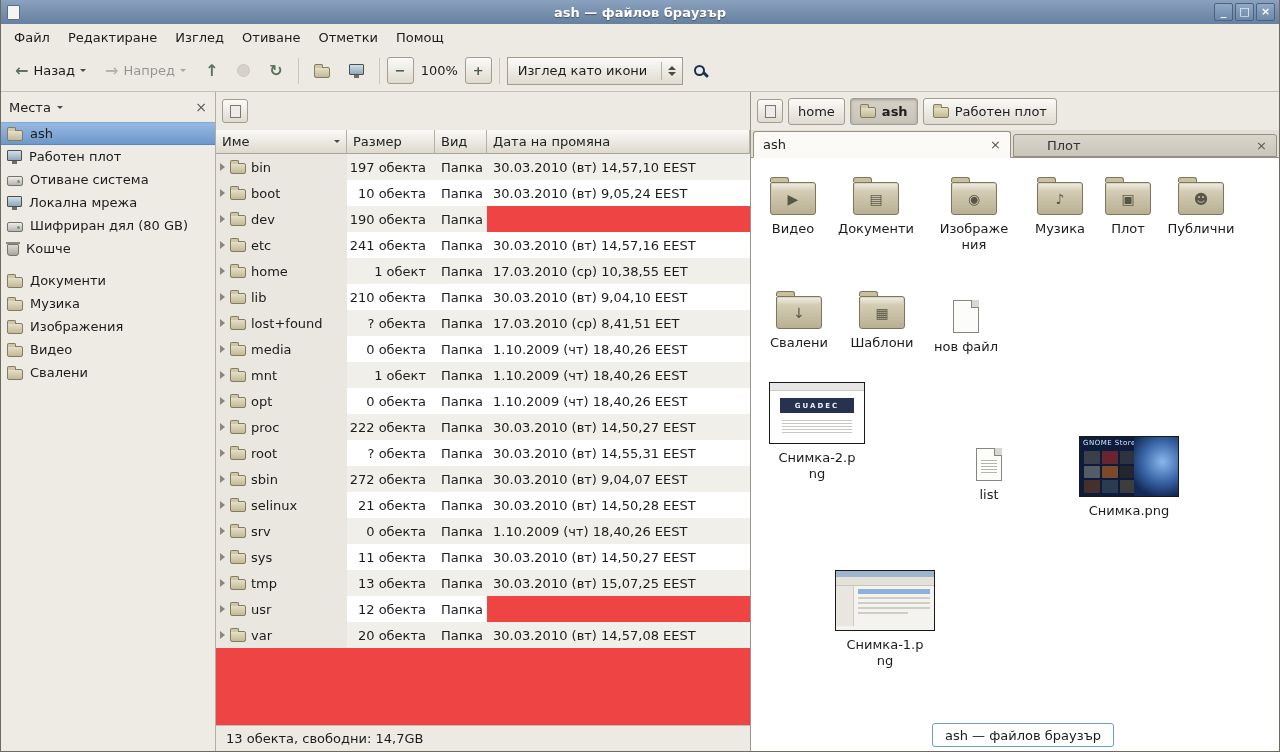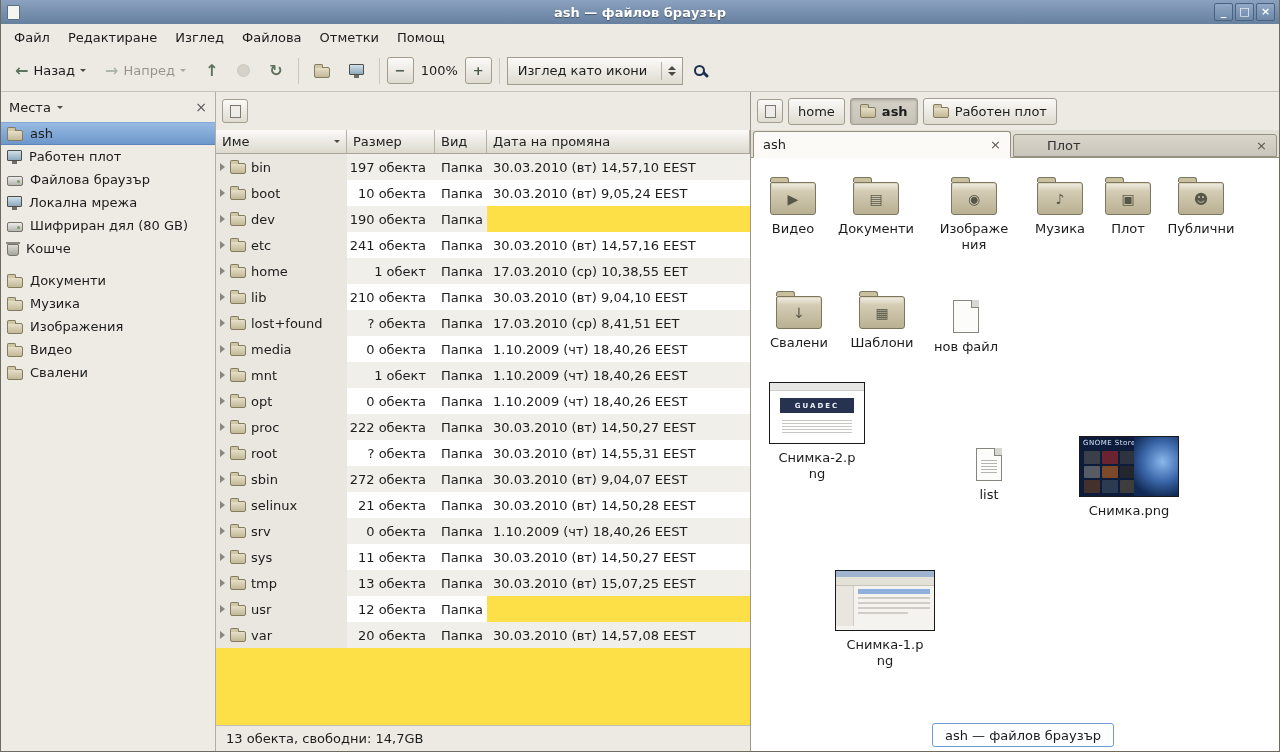--- a/index.html
+++ b/index.html
@@ -52,21 +52,21 @@
 
   
   .sidebar{width:215px;flex:none;background:#eeebe4;border-right:1px solid #b3aea2;display:flex;flex-direction:column}
   .side-head{height:30px;display:flex;align-items:center;gap:6px;padding:0 8px;flex:none}
   .side-close{margin-left:auto;color:#555;font-size:14px;line-height:14px}
   .side-item{height:23px;display:flex;align-items:center;gap:7px;padding:0 6px;font-size:13px}
   .side-item.selected{background:linear-gradient(#97bae2,#6d97cb);border-top:1px solid #83a8d4;border-bottom:1px solid #5c86ba}
   .side-gap{height:9px}
 
   
-  .center{width:535px;flex:none;display:flex;flex-direction:column;background:#fde047;border-right:1px solid #9a958a}
+  .center{width:535px;flex:none;display:flex;flex-direction:column;background:#ef4444;border-right:1px solid #9a958a}
   .center-top{height:38px;background:#edeae3;display:flex;align-items:center;padding:0 6px;flex:none}
   .sq-btn{width:26px;height:24px;display:flex;align-items:center;justify-content:center;background:linear-gradient(#fbfaf7,#dfdbd1);border:1px solid #a39d8f;border-radius:3px}
   .lheader{height:24px;display:flex;flex:none}
   .hcell{display:flex;align-items:center;gap:6px;padding:0 6px;background:linear-gradient(#fbfaf8,#ddd9ce);border-right:1px solid #b5b0a4;border-bottom:1px solid #aaa59a;font-size:13px;color:#222}
   .h-name{width:131px}.h-size{width:88px}.h-type{width:52px}.h-date{flex:1}
   .rows{flex:1;overflow:hidden}
   .row{height:26px;display:flex;font-size:13px}
   .c-name{width:131px;display:flex;align-items:center;gap:5px;padding:0 4px;background:#eae7e0}
   .c-size{width:88px;display:flex;align-items:center;justify-content:flex-end;padding:0 9px 0 0}
   .c-type{width:52px;display:flex;align-items:center;padding-left:6px}
@@ -133,21 +133,21 @@
       <div class="wbtn">_</div>
       <div class="wbtn">□</div>
       <div class="wbtn">×</div>
     </div>
   </div>
 
   <div class="menubar">
     <div class="menu-item">Файл</div>
     <div class="menu-item">Редактиране</div>
     <div class="menu-item">Изглед</div>
-    <div class="menu-item">Файлова</div>
+    <div class="menu-item">Отиване</div>
     <div class="menu-item">Отметки</div>
     <div class="menu-item">Помощ</div>
   </div>
 
   <div class="toolbar">
     <div class="tbtn">
       <span class="arrow-g">←</span>
       <span>Назад</span>
       <span class="tri-d tri-sm"></span>
     </div>
@@ -204,21 +204,21 @@
       <div class="side-item selected">
         <span class="fico"></span>
         <span>ash</span>
       </div>
       <div class="side-item">
         <span class="mon"></span>
         <span>Работен плот</span>
       </div>
       <div class="side-item">
         <span class="drv"></span>
-        <span>Файлова браузър</span>
+        <span>Отиване система</span>
       </div>
       <div class="side-item">
         <span class="mon"></span>
         <span>Локална мрежа</span>
       </div>
       <div class="side-item">
         <span class="drv"></span>
         <span>Шифриран дял (80 GB)</span>
       </div>
       <div class="side-item">

